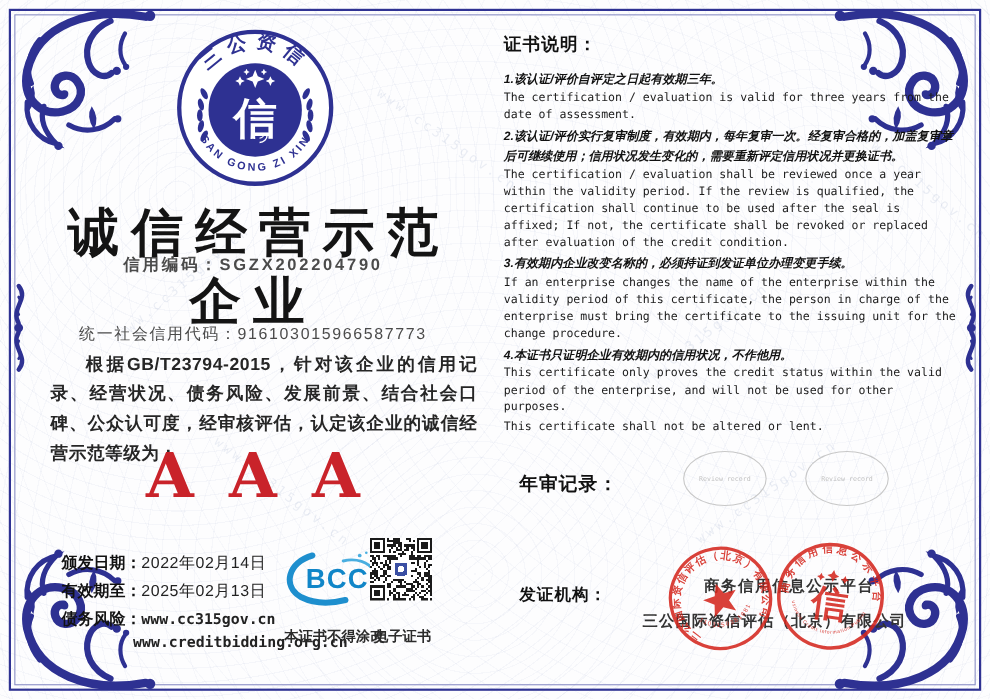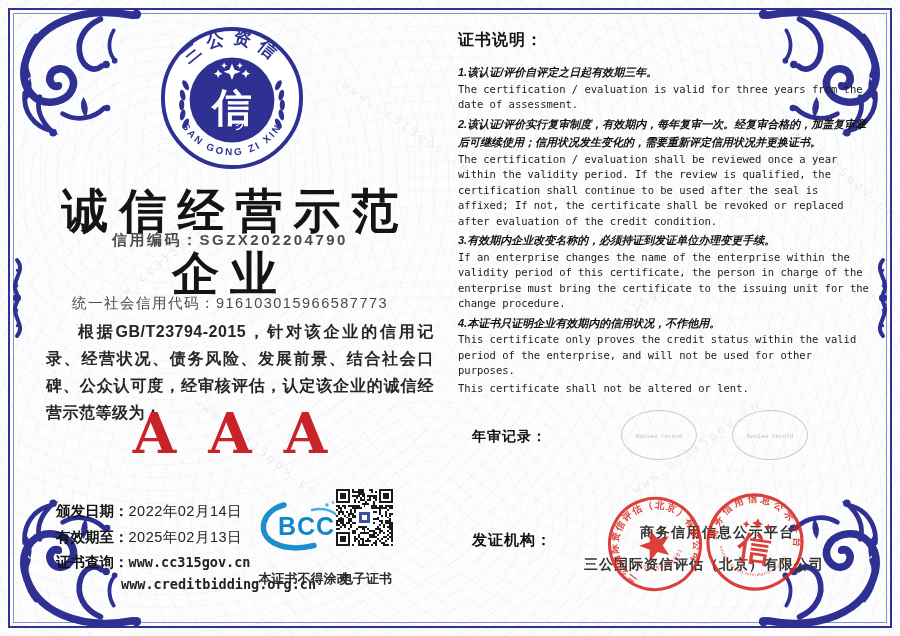--- a/index.html
+++ b/index.html
@@ -44,21 +44,21 @@
   .qr{position:absolute;left:336px;top:489px;width:57px;height:57px;}
   .caption{position:absolute;font-size:13px;font-weight:bold;color:#2b2b2b;top:570px;white-space:nowrap;}
   .cap-bcc{left:246px;width:116px;text-align:center;}
   .cap-qr{left:336px;width:60px;text-align:center;}
   
   .desc{position:absolute;left:458px;top:30px;width:416px;color:#111;}
   .desc-h{font-size:16px;font-weight:bold;margin:0 0 12px 0;letter-spacing:1px;}
   .item{margin:0 0 2px 0;}
   .item .zh{font-size:11px;font-weight:bold;line-height:18.5px;font-style:italic;}
   .item .en{font-family:"DejaVu Sans Mono",monospace;font-size:10.5px;line-height:15.5px;color:#1a1a1a;}
-  .annual-label{position:absolute;left:472px;top:428px;font-size:14px;font-weight:bold;color:#111;letter-spacing:1px;}
+  .annual-label{position:absolute;left:472px;top:428px;font-size:17px;font-weight:bold;color:#111;letter-spacing:1px;}
   .oval{position:absolute;top:410px;width:74px;height:48px;border:1px solid #c8c8c8;
     border-radius:50%;display:flex;align-items:center;justify-content:center;}
   .oval span{font-size:6px;color:#c2c2c2;font-family:"DejaVu Sans Mono",monospace;}
   .oval.o1{left:621px;}
   .oval.o2{left:732px;}
   .issuer-label{position:absolute;left:472px;top:531px;font-size:15px;font-weight:bold;color:#111;letter-spacing:1px;}
   .issuer-line1{position:absolute;left:640px;top:524px;font-size:14px;font-weight:bold;color:#333;letter-spacing:1.5px;white-space:nowrap;z-index:1;}
   .issuer-line2{position:absolute;left:584px;top:556px;font-size:14px;font-weight:bold;color:#333;letter-spacing:1px;white-space:nowrap;z-index:1;}
   .seal{position:absolute;z-index:2;opacity:.88;}
   .seal.sl{left:605px;top:494px;width:100px;height:100px;}
@@ -188,21 +188,21 @@
 
   <div class="grade">AAA</div>
 
   <div class="inforow" style="top:502px;">
     <span class="lbl">颁发日期：</span><span class="val">2022年02月14日</span>
   </div>
   <div class="inforow" style="top:528px;">
     <span class="lbl">有效期至：</span><span class="val">2025年02月13日</span>
   </div>
   <div class="inforow" style="top:553px;">
-    <span class="lbl">证书查询：</span><span class="url">www.cc315gov.cn</span>
+    <span class="lbl">债务风险：</span><span class="url">www.cc315gov.cn</span>
   </div>
   <div class="inforow" style="top:576px;left:109px;padding-left:12px;">
     <span class="url">www.creditbidding.org.cn</span>
   </div>
 
   <svg class="bcc-logo" viewBox="0 0 96 54">
     <path d="M 30,7 C 8,13 2,35 20,45 C 31,50.5 46,51 60,47.5" stroke="#1e8fce" stroke-width="5.5" fill="none" stroke-linecap="round"></path>
     <path d="M 58,12 C 70,9 81,13 86,21" stroke="#49aee0" stroke-width="2.6" fill="none" stroke-linecap="round"></path>
     <circle cx="73" cy="7" r="1.7" fill="#49aee0"></circle>
     <circle cx="79" cy="4.5" r="1.2" fill="#49aee0"></circle>

